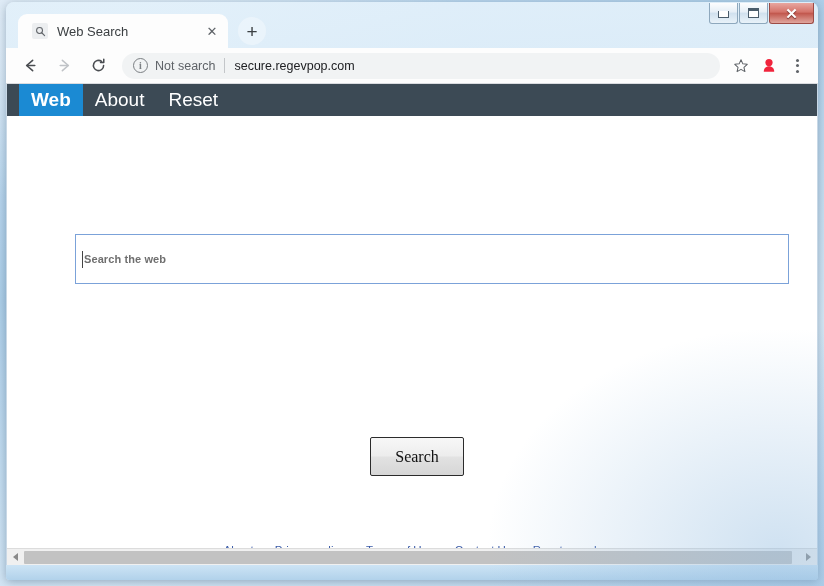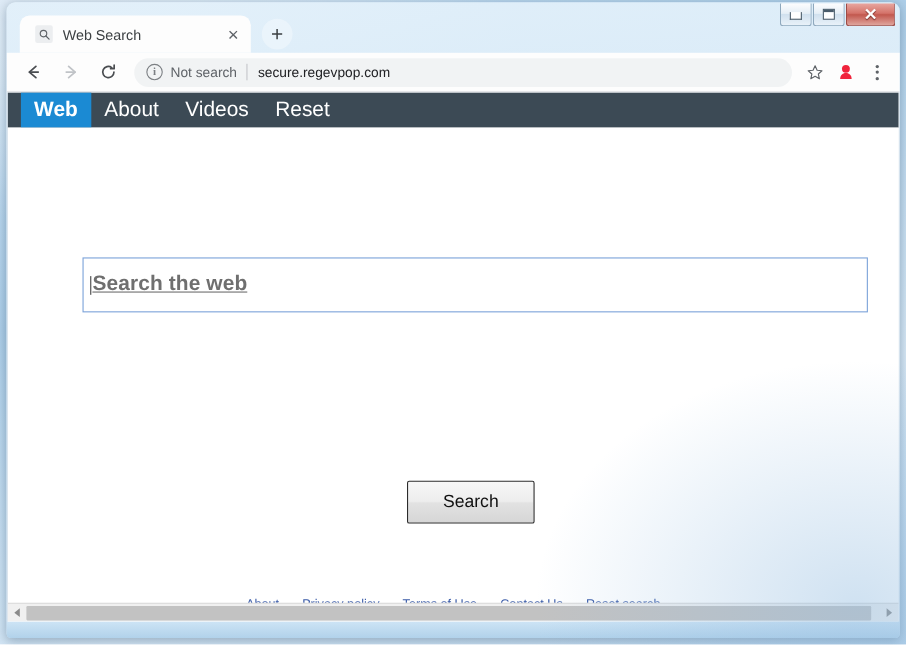--- a/index.html
+++ b/index.html
@@ -341,40 +341,39 @@
     cursor: text;
   }
   .caret {
     width: 1px;
     height: 17px;
     background: #444;
     margin-right: 1px;
     flex: 0 0 1px;
   }
   .placeholder {
-    font-size: 19px;
+    font-size: 11px;
     font-weight: bold;
     color: #6f6f6f;
     letter-spacing: 0.1px;
     white-space: nowrap;
-    text-decoration: underline;
   }
 
   .search-btn {
     position: absolute;
     left: 363px;
     top: 321px;
-    width: 116px;
+    width: 94px;
     height: 39px;
     border: 1px solid #2b2b2b;
     border-radius: 2px;
     background: linear-gradient(180deg,#f7f7f7 0%, #ededed 48%, #e2e2e2 52%, #d6d6d6 100%);
     font-size: 16px;
     color: #111;
-    font-family: Liberation Sans, sans-serif;
+    font-family: Liberation Serif, serif;
     cursor: default;
     display: flex;
     align-items: center;
     justify-content: center;
   }
 
   .footer {
     position: absolute;
     left: 0;
     top: 428px;
@@ -539,21 +538,20 @@
             <i></i>
         </span>
       </div>
     </div>
 
     <div class="viewport">
 
       <div class="sitenav">
         <div class="navitem active">Web</div>
         <div class="navitem">About</div>
-        <div class="navitem">Videos</div>
         <div class="navitem">Reset</div>
       </div>
 
       <div class="page">
 
         <div class="search-wrap">
           <div class="search-box">
             <span class="caret"></span>
             <span class="placeholder">Search the web</span>
           </div>

